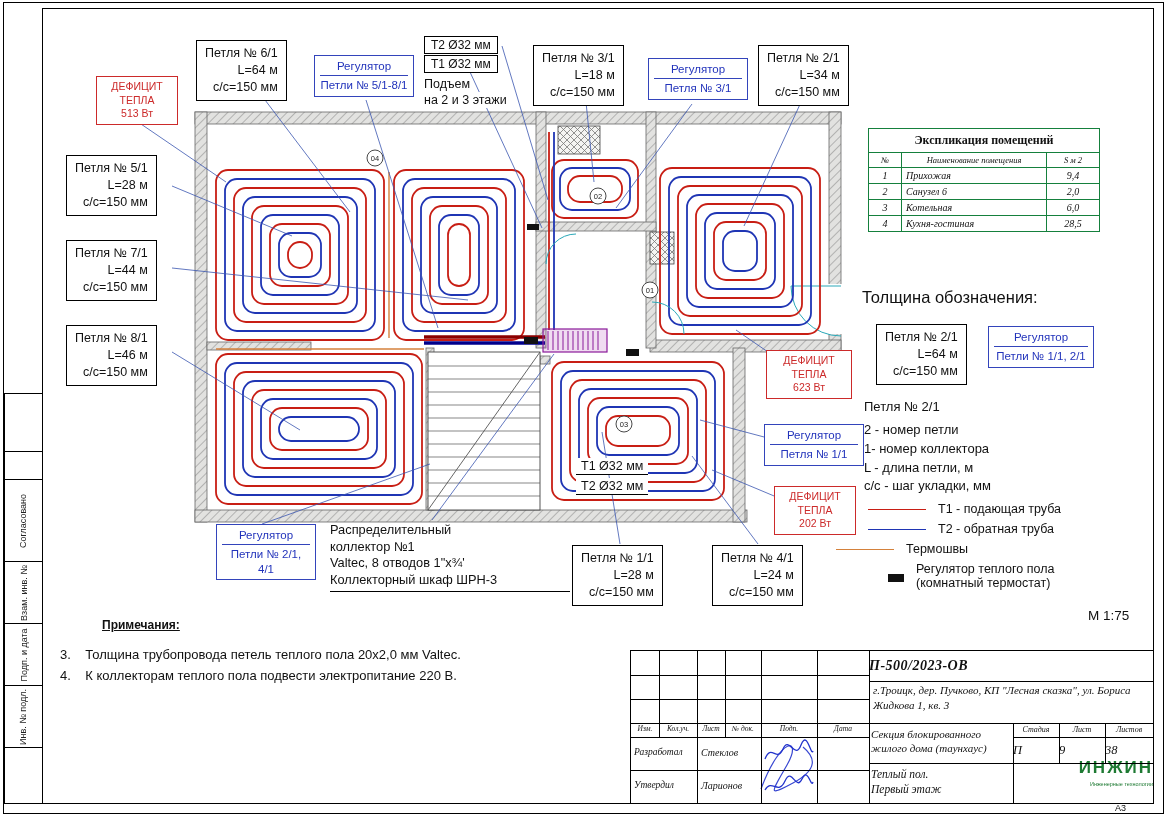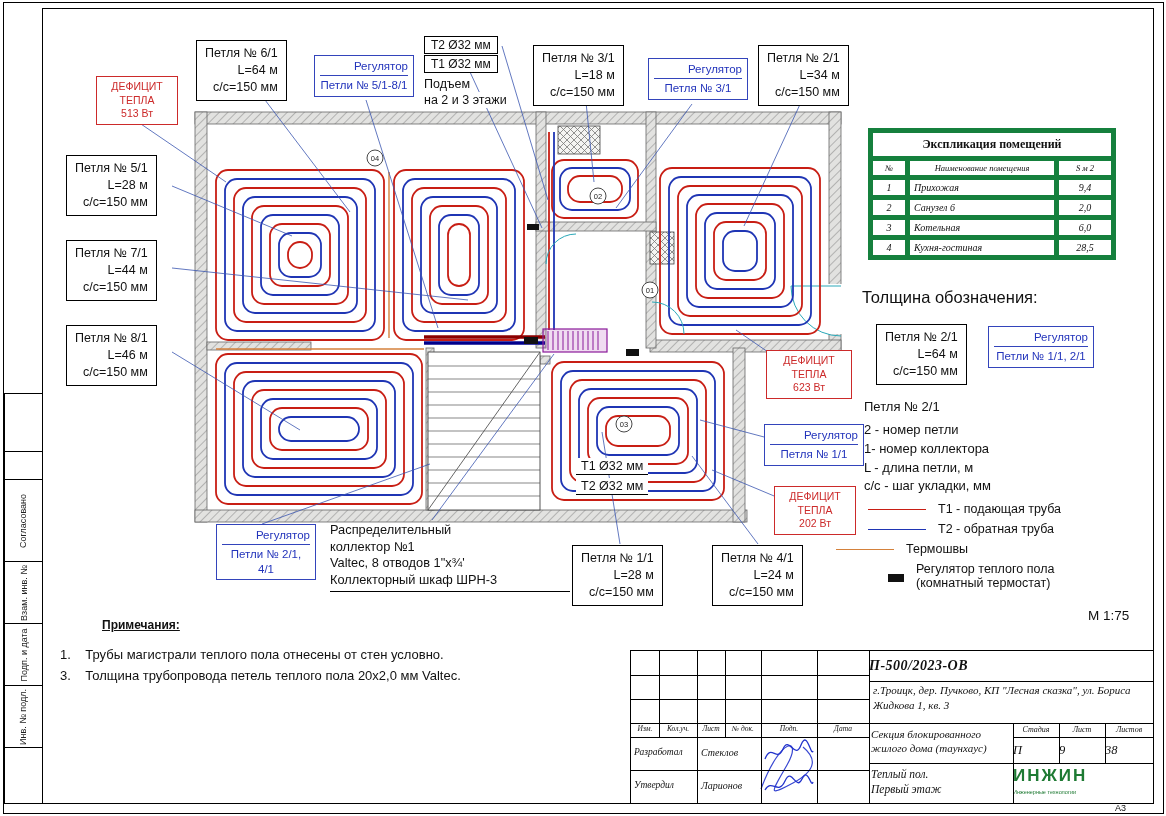--- a/index.html
+++ b/index.html
@@ -12,33 +12,33 @@
   
   .vcell{position:absolute;left:4px;width:37px;border:1px solid #000;background:#fff;
          display:flex;align-items:center;justify-content:center;z-index:3;}
   .vtext{transform:rotate(-90deg);white-space:nowrap;font-size:9px;color:#222;}
 
   
   .box{position:absolute;border:1.6px solid #000;background:#fff;padding:4px 8px;
        font-size:12.5px;line-height:1.35;white-space:nowrap;z-index:5;text-align:right;}
   .bluebox{position:absolute;border:1.4px solid #3344bb;color:#2233bb;background:#fff;
        text-align:center;font-size:11.5px;line-height:1.25;padding:3px 5px;z-index:5;}
-  .bb-title{border-bottom:1px solid #3344bb;padding-bottom:2px;margin-bottom:2px;text-align:right;}
+  .bb-title{border-bottom:1px solid #3344bb;padding-bottom:2px;margin-bottom:2px;}
   .redbox{position:absolute;border:1.5px solid #cc2a2a;color:#cc2a2a;background:#fff;
        text-align:center;font-size:10.5px;line-height:1.3;padding:3px 4px;z-index:5;}
   .tlab{position:absolute;background:#fff;border:1px solid #000;font-size:12px;padding:1px 6px;z-index:5;white-space:nowrap;}
   .ulab{position:absolute;background:#fff;border-bottom:1.2px solid #000;font-size:12.5px;padding:1px 5px;z-index:5;white-space:nowrap;}
   .plain{position:absolute;font-size:12.5px;line-height:1.3;z-index:5;background:#fff;white-space:nowrap;}
   .collector{position:absolute;left:330px;top:522px;width:240px;font-size:12.8px;line-height:1.3;
        z-index:5;border-bottom:1.2px solid #000;padding-bottom:2px;background:transparent;}
 
   
   table.expl{position:absolute;left:868px;top:128px;border-collapse:collapse;background:#fff;z-index:5;
        font-family:"Liberation Serif",serif;}
-  table.expl td{border:5px solid #15803d;font-size:10px;font-style:italic;padding:2px 4px;text-align:center;}
+  table.expl td{border:1px solid #15803d;font-size:10px;font-style:italic;padding:2px 4px;text-align:center;}
   table.expl td.t-title{font-style:normal;font-weight:bold;font-size:12px;padding:4px;}
   table.expl tr.t-head td{font-size:8.5px;}
   table.expl td.c1{width:24px;} table.expl td.c2{width:136px;text-align:left;} table.expl td.c3{width:44px;}
 
   .leg-title{position:absolute;left:862px;top:288px;font-size:16.5px;z-index:5;}
   .expl-block{position:absolute;left:864px;top:398px;font-size:13px;line-height:1.45;z-index:5;}
   .expl-block .eb-title{margin-bottom:4px;}
   .leg-row{position:absolute;display:flex;align-items:center;font-size:12.5px;z-index:5;}
   .leg-line{width:58px;height:0;border-top:1.6px solid #000;margin-right:12px;flex:none;}
   .thermo-sym{width:16px;height:8px;background:#111;margin:3px 12px 0 20px;flex:none;}
@@ -54,21 +54,21 @@
   .tb .vl{position:absolute;width:1px;background:#000;}
   .tb .hl{position:absolute;height:1px;background:#000;}
   .tb .tbh{position:absolute;font-size:7.5px;text-align:center;}
   .tb .tcell{position:absolute;text-align:left;}
   .tb .doc{left:238px;top:0;width:284px;height:30px;line-height:30px;font-size:14px;font-weight:600;letter-spacing:.5px;}
   .tb .addr{left:242px;top:32px;width:278px;font-size:11px;line-height:1.35;}
   .tb .obj{left:240px;top:76px;width:140px;font-size:11px;line-height:1.3;}
   .tb .shname{left:240px;top:116px;width:140px;font-size:11.5px;line-height:1.3;}
   .tb .sval{font-size:12.5px;line-height:26px;height:26px;}
   .tb .rowlab{position:absolute;font-size:9.5px;}
-  .tb .logo{position:absolute;left:382px;top:112px;width:140px;height:40px;text-align:left;font-style:normal;}
+  .tb .logo{position:absolute;left:382px;top:104px;width:140px;height:40px;text-align:right;font-style:normal;}
   .tb .logo .lg{font-family:"Liberation Sans",sans-serif;font-weight:bold;font-size:17px;letter-spacing:2px;color:#1e7a33;line-height:26px;}
   .tb .logo .lgs{font-size:5.5px;color:#1e7a33;font-family:"Liberation Sans",sans-serif;}
   .tb svg.sig{position:absolute;}
   .copied{position:absolute;left:735px;top:840px;font-size:8.5px;z-index:5;}
   .format{position:absolute;left:1115px;top:803px;font-size:9px;z-index:5;}
 </style>
 </head>
 <body>
 
 <div class="page">
@@ -380,22 +380,22 @@
     <div class="thermo-sym"></div>
     <div>
       <div>Регулятор теплого пола</div>
       <div>(комнатный термостат)</div>
     </div>
   </div>
   <div class="scale">М 1:75</div>
 
   <div class="notes-title">Примечания:</div>
   <div class="notes">
-    <div>1.    Трубы магистрали теплого пола отнесены от стен условно.</div>
     <div>3.    Толщина трубопровода петель теплого пола 20х2,0 мм Valtec.</div>
+    <div>4.    К коллекторам теплого пола подвести электропитание 220 В.</div>
   </div>
 
   <div class="tb">
     <div class="tcell doc">П-500/2023-ОВ</div>
     <div class="tcell addr">г.Троицк, дер. Пучково, КП "Лесная сказка", ул. Бориса Жидкова 1, кв. 3</div>
     <div class="tcell obj">Секция блокированного жилого дома (таунхаус)</div>
     <div class="tcell shname">
       <div>Теплый пол.</div>
       <div>Первый этаж</div>
     </div>

